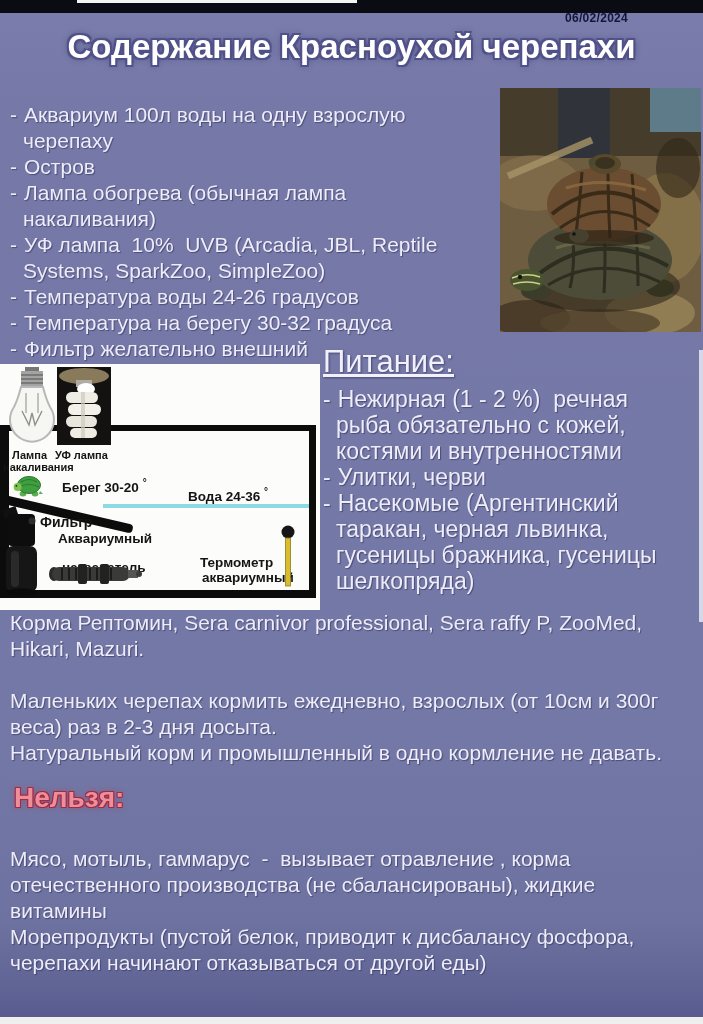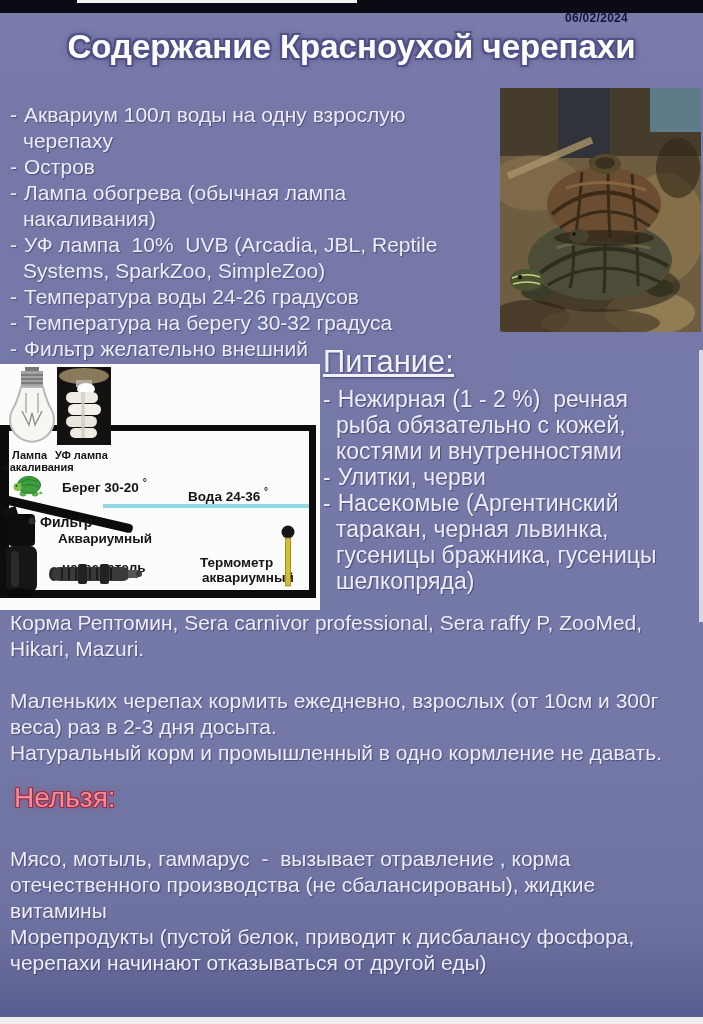--- a/index.html
+++ b/index.html
@@ -41,21 +41,21 @@
   sup.deg{font-size:10px;}
   
   .feeding{left:323px;top:344px;width:363px;}
   .feeding h2{margin:0 0 6px 0;font-size:31px;font-weight:normal;color:#f2f1fb;text-shadow:1px 1px 2px rgba(40,40,80,.6);text-decoration:underline;}
   .feeding .items{font-size:23px;line-height:26px;width:350px;}
   .feeding .last{margin-top:8px;margin-left:7px;}
   
   .brands{left:10px;top:610px;width:680px;font-size:21px;line-height:26px;}
   .schedule{left:10px;top:688px;width:690px;font-size:21px;line-height:26px;}
   .forbidden-h{
-    left:14px;top:782px;font-size:28px;font-weight:normal;color:#ef8e9b;
+    left:14px;top:782px;font-size:28px;font-weight:bold;color:#ef8e9b;
     text-shadow:-1px -1px 0 #a02a40,1px -1px 0 #a02a40,-1px 1px 0 #a02a40,1px 1px 0 #a02a40,0 0 6px rgba(185,45,75,.6);
   }
   .forb1{left:10px;top:846px;width:645px;font-size:21px;line-height:26px;}
   .forb2{left:10px;top:924px;width:660px;font-size:21px;line-height:26px;}
 </style>
 </head>
 <body>
 
 <div class="slide">
 

